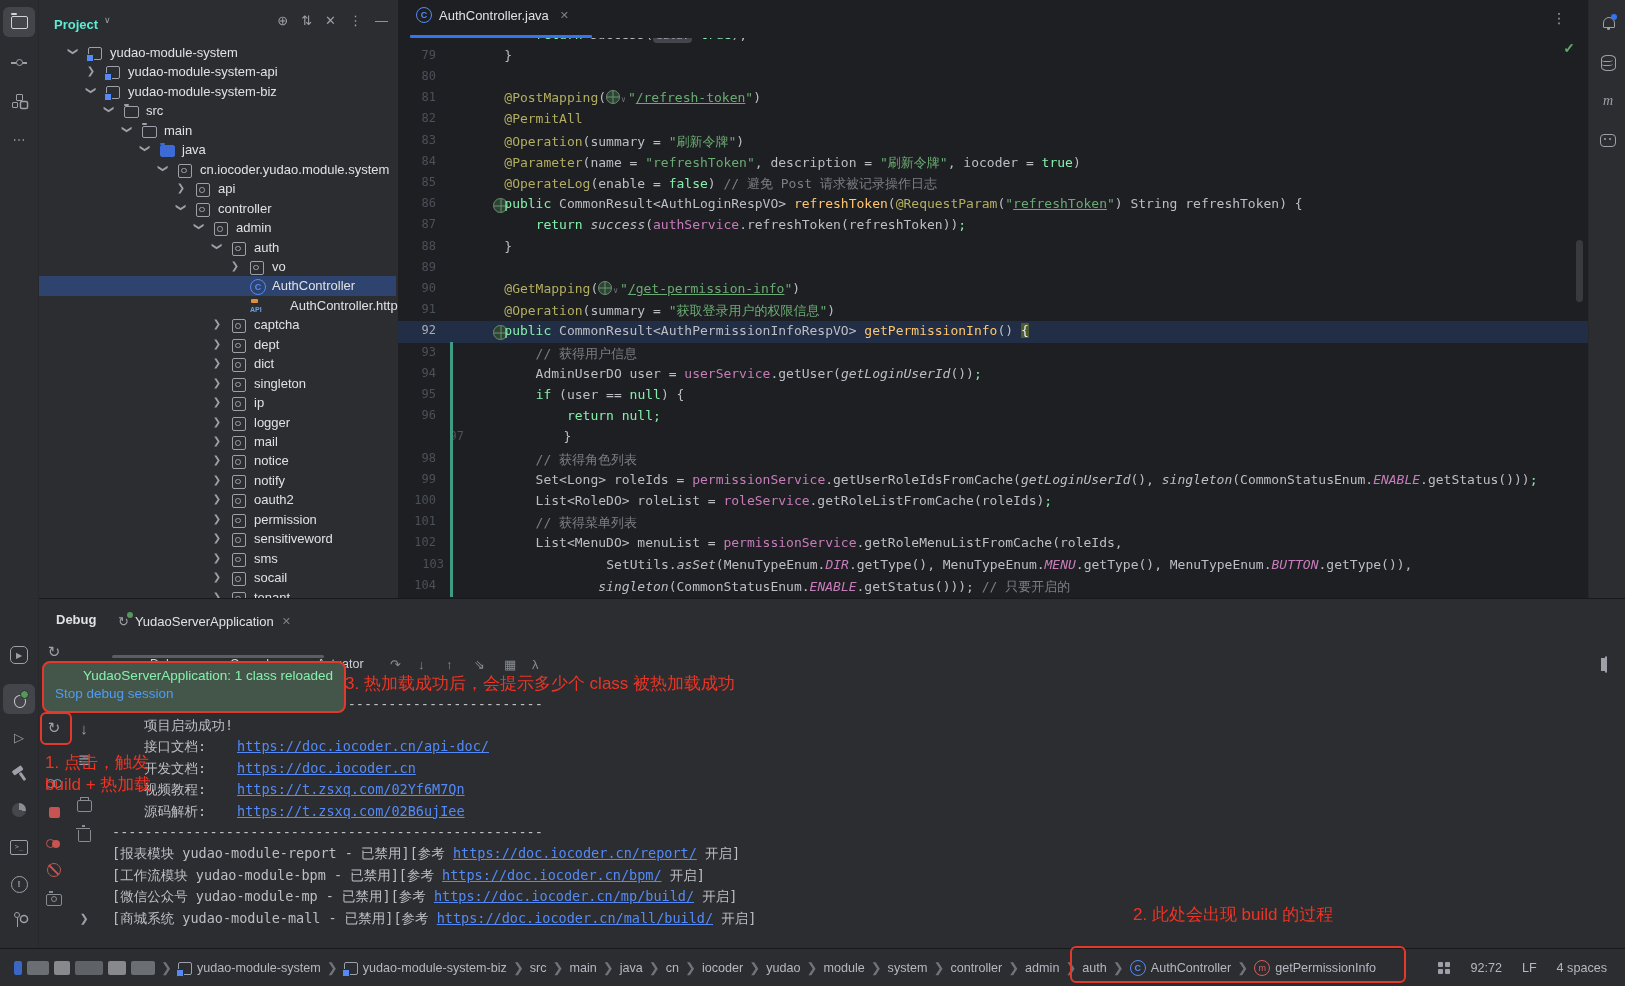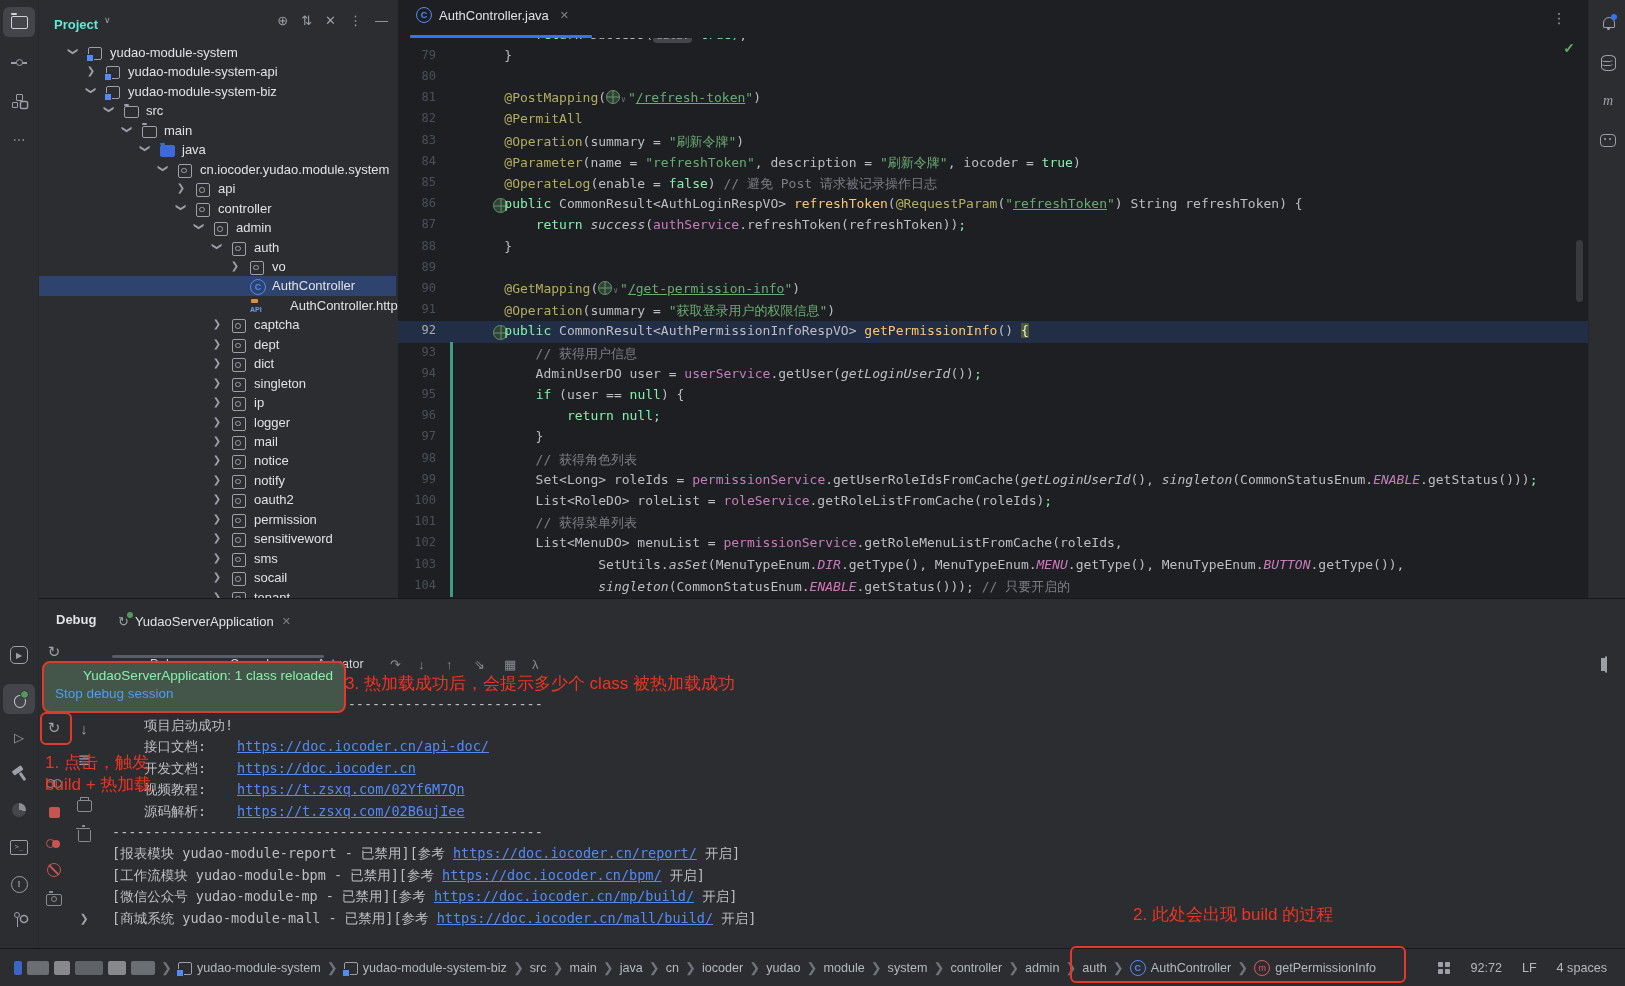--- a/index.html
+++ b/index.html
@@ -316,21 +316,21 @@
           <span class="codetxt"><span class="tk-plain">        AdminUserDO user = </span><span class="tk-fieldp">userService</span><span class="tk-plain">.getUser(</span><span class="tk-staticm">getLoginUserId</span><span class="tk-plain">())</span><span class="tk-kw">;</span></span>
         </div>
         <div class="code-row" style="top: 385px;">
           <span class="ln">95</span>
           <span class="codetxt"><span class="tk-plain">        </span><span class="tk-kw">if </span><span class="tk-plain">(user == </span><span class="tk-kw">null</span><span class="tk-plain">) {</span></span>
         </div>
         <div class="code-row" style="top: 406.2px;">
           <span class="ln">96</span>
           <span class="codetxt"><span class="tk-plain">            </span><span class="tk-kw">return null;</span></span>
         </div>
-        <div class="code-row" style="top: 427.4px;">
+        <div class="code-row" style="top: 427.4px; margin-left: 28px;">
           <span class="ln">97</span>
           <span class="codetxt"><span class="tk-plain">        }</span></span>
         </div>
         <div class="code-row" style="top: 448.6px;">
           <span class="ln">98</span>
           <span class="codetxt"><span class="tk-com">        // 获得角色列表</span></span>
         </div>
         <div class="code-row" style="top: 469.8px;">
           <span class="ln">99</span>
           <span class="codetxt"><span class="tk-plain">        Set&lt;Long&gt; roleIds = </span><span class="tk-fieldp">permissionService</span><span class="tk-plain">.getUserRoleIdsFromCache(</span><span class="tk-staticm">getLoginUserId</span><span class="tk-plain">(), </span><span class="tk-staticm">singleton</span><span class="tk-plain">(CommonStatusEnum.</span><span class="tk-staticc">ENABLE</span><span class="tk-plain">.getStatus()))</span><span class="tk-kw">;</span></span>
@@ -340,21 +340,21 @@
           <span class="codetxt"><span class="tk-plain">        List&lt;RoleDO&gt; roleList = </span><span class="tk-fieldp">roleService</span><span class="tk-plain">.getRoleListFromCache(roleIds)</span><span class="tk-kw">;</span></span>
         </div>
         <div class="code-row" style="top: 512.2px;">
           <span class="ln">101</span>
           <span class="codetxt"><span class="tk-com">        // 获得菜单列表</span></span>
         </div>
         <div class="code-row" style="top: 533.4px;">
           <span class="ln">102</span>
           <span class="codetxt"><span class="tk-plain">        List&lt;MenuDO&gt; menuList = </span><span class="tk-fieldp">permissionService</span><span class="tk-plain">.getRoleMenuListFromCache(roleIds,</span></span>
         </div>
-        <div class="code-row" style="top: 554.6px;">
+        <div class="code-row" style="top: 554.6px; margin-left: 8px;">
           <span class="ln">103</span>
           <span class="codetxt"><span class="tk-plain">                SetUtils.</span><span class="tk-staticm">asSet</span><span class="tk-plain">(MenuTypeEnum.</span><span class="tk-staticc">DIR</span><span class="tk-plain">.getType(), MenuTypeEnum.</span><span class="tk-staticc">MENU</span><span class="tk-plain">.getType(), MenuTypeEnum.</span><span class="tk-staticc">BUTTON</span><span class="tk-plain">.getType()),</span></span>
         </div>
         <div class="code-row" style="top: 575.8px;">
           <span class="ln">104</span>
           <span class="codetxt"><span class="tk-plain">                </span><span class="tk-staticm">singleton</span><span class="tk-plain">(CommonStatusEnum.</span><span class="tk-staticc">ENABLE</span><span class="tk-plain">.getStatus())); </span><span class="tk-com">// 只要开启的</span></span>
         </div>
       </div>
     <div id="vcs-bar"></div>
     <div id="edit-scroll"></div>

